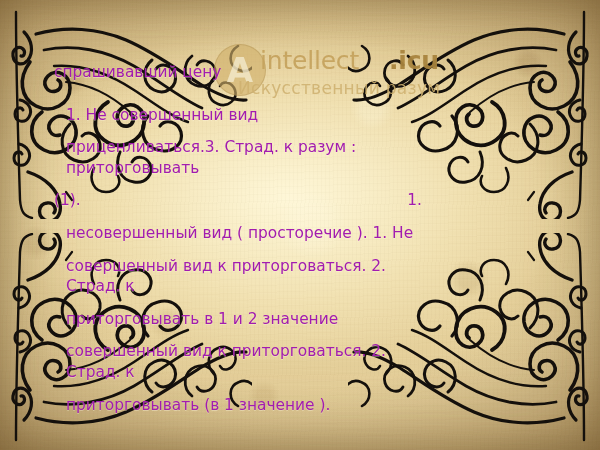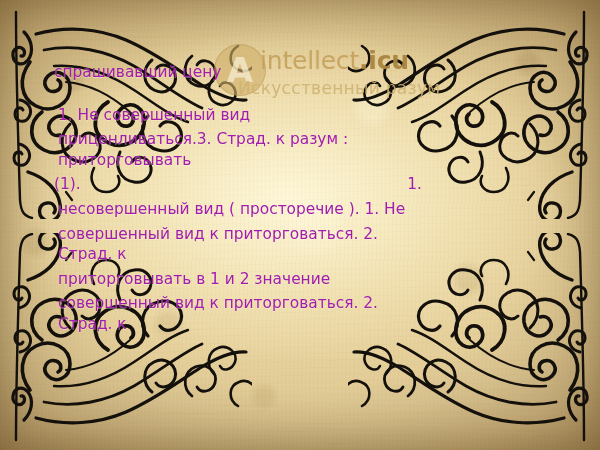--- a/index.html
+++ b/index.html
@@ -81,21 +81,21 @@
   }
   .wm-title {
     position: absolute;
     left: 46px;
     top: 4px;
     font-size: 25px;
     letter-spacing: -0.2px;
     color: rgba(196,162,92,0.92);
     white-space: nowrap;
   }
-  .wm-title b { color: rgba(168,132,62,0.95); font-weight: 700; }
+  .wm-title b { color: rgba(168,132,62,0.95); font-weight: 700; margin-left: 30px; }
   .wm-sub {
     position: absolute;
     left: 24px;
     top: 36px;
     font-size: 17px;
     letter-spacing: .3px;
     color: rgba(206,176,112,0.88);
     white-space: nowrap;
   }
 
@@ -116,21 +116,21 @@
     color: #a21caf;
     font-size: 15.4px;
     line-height: 20.6px;
     text-shadow: 0 1px 0 rgba(255,250,225,0.35);
   }
   .headword {
     margin: 0 0 22px 0;
     font-size: 15.4px;
   }
   .sense { margin: 0; }
-  .sense p { margin: 4px; }
+  .sense p { margin: 12px; }
   .row-split {
     display: flex;
     justify-content: space-between;
     width: 368px;
   }
   .indent { display: inline-block; width: 42px; }
 </style>
 </head>
 <body>
 
@@ -268,16 +268,17 @@
         <span>(1).</span>
         <span>1.</span>
       </div>
 
       <p>несовершенный вид  ( просторечие ). 1. Не</p>
       <p>совершенный вид  к приторговаться. 2. Страд. к</p>
       <p>приторговывать в 1 и 2  значение</p>
 
 
       <p>совершенный вид  к приторговаться. 2. Страд. к</p>
+      <p>приторговывать (в 1  значение ).</p>
     </div>
   </div>
 
 </div>
 
 </body></html>

